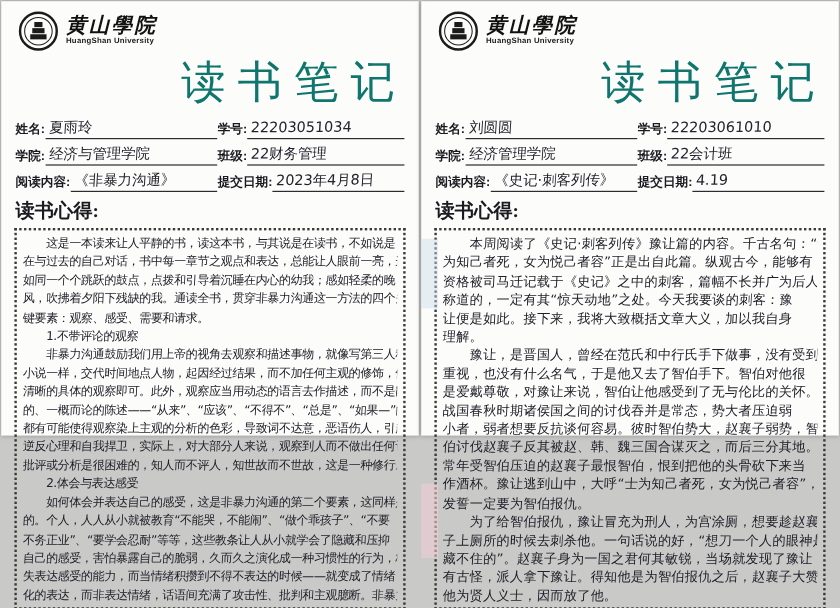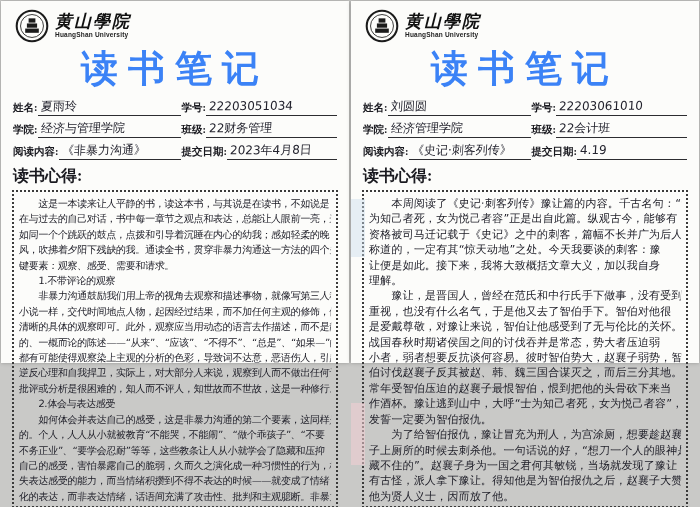--- a/index.html
+++ b/index.html
@@ -19,32 +19,32 @@
   .hdr{display:flex;align-items:center;height:40px;margin-left:4px;}
   .seal{width:34px;height:34px;flex:0 0 auto;}
   .uni{margin-left:6px;line-height:1;}
   .uni-cn{
     font-family:"Liberation Serif",serif;font-weight:bold;font-style:italic;
     font-size:17px;letter-spacing:2px;color:#111;
   }
   .uni-en{font-size:6.5px;font-weight:bold;color:#222;margin-top:2px;letter-spacing:.2px;}
   
   .title{
-    text-align:center;font-family:"Liberation Serif",serif;font-weight:700;
-    font-size:37px;letter-spacing:10px;color:#3b82f6;margin:-2px 0 4px 0;
+    text-align:right;font-family:"Liberation Serif",serif;font-weight:400;
+    font-size:37px;letter-spacing:10px;color:#0f766e;margin:-2px 0 4px 0;
   }
   
   .fields{margin:2px 2px 0 2px;}
   .frow{display:flex;margin-bottom:4px;}
   .fcell{display:flex;align-items:flex-end;}
   .fcell.c1{width:52%;}
   .fcell.c2{width:48%;}
   .flabel{
     font-weight:bold;font-size:10.5px;white-space:nowrap;
-    font-family:Liberation Serif, serif;padding-bottom:1px;
+    font-family:Liberation Sans, sans-serif;padding-bottom:1px;
   }
   .fval{
     flex:1;border-bottom:1.6px solid #2c2c30;min-height:16px;
     font-size:12px;padding:0 2px 0 3px;white-space:nowrap;overflow:hidden;
   }
   .hw{
     display:inline-block;transform:skewX(-4deg) rotate(-.4deg);
     font-family:"DejaVu Sans",sans-serif;color:#23232e;
   }
   .notes-label{

